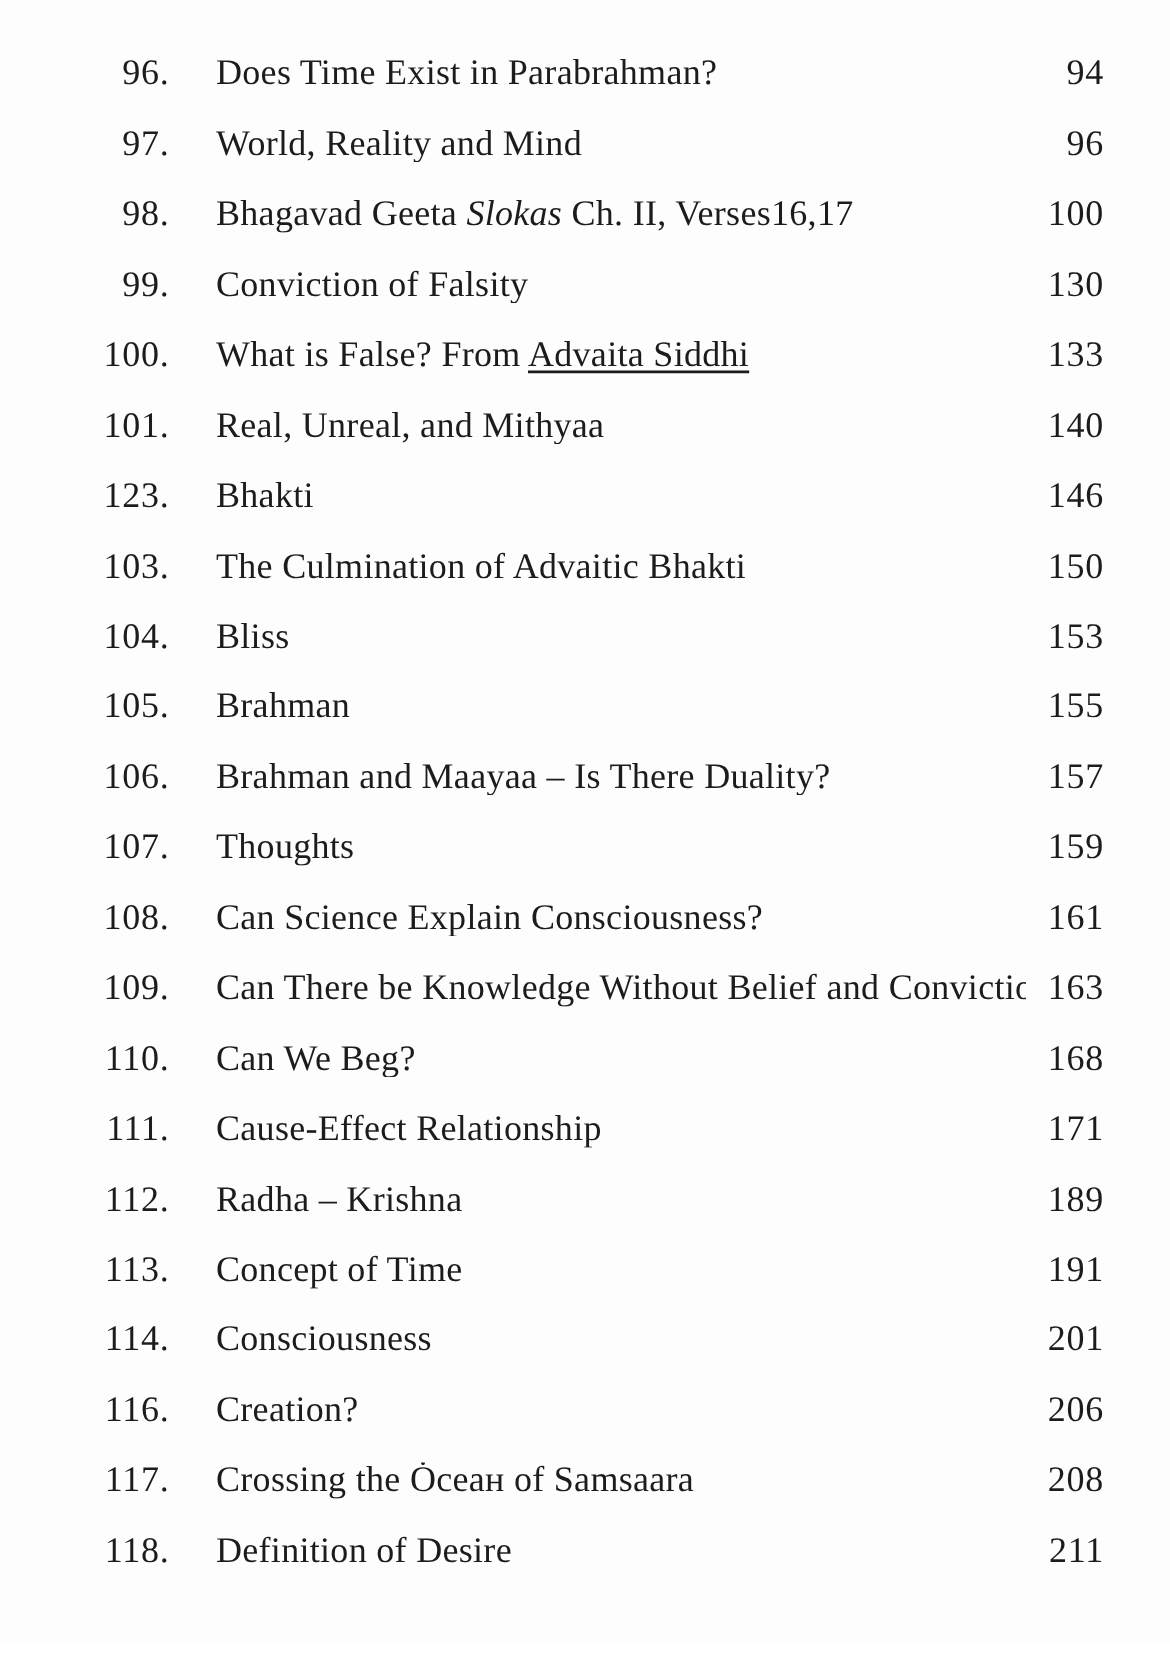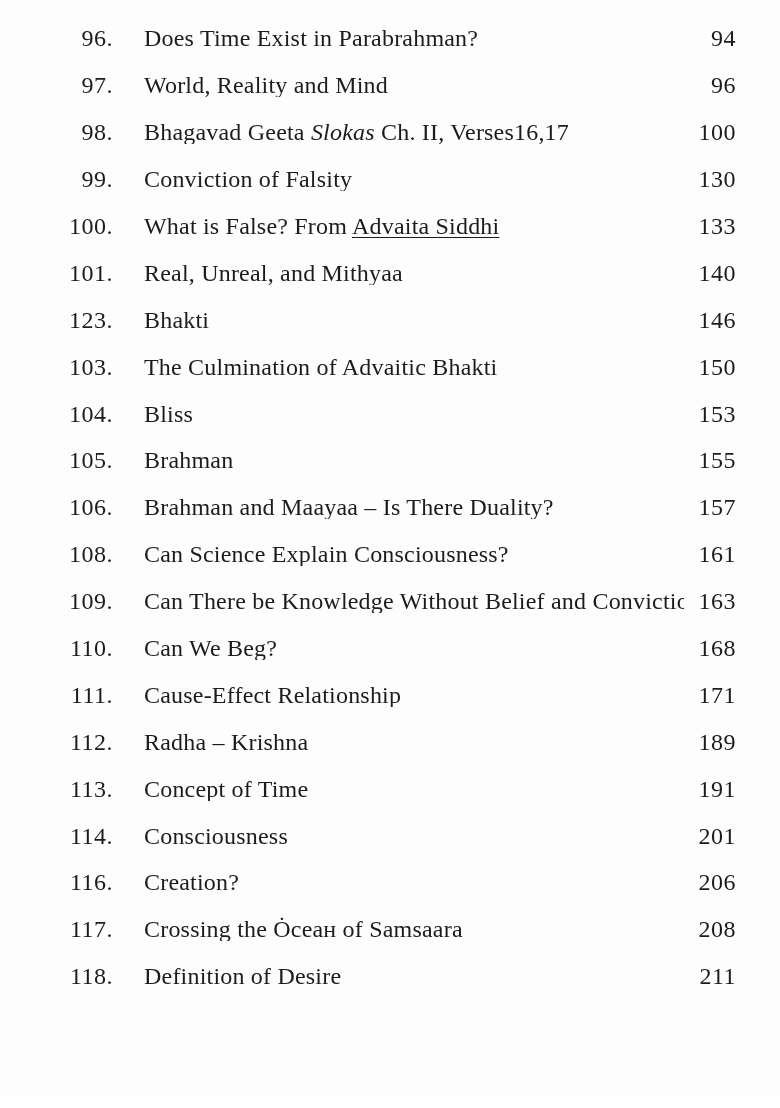--- a/index.html
+++ b/index.html
@@ -9,21 +9,21 @@
   }
   .page {
     position: relative;
     width: 780px;
     height: 1096px;
     background: #fdfdfd;
     font-family: "Liberation Serif", "DejaVu Serif", serif;
     color: #1c1c1c;
     overflow: hidden;
     box-sizing: border-box;
-    padding-top: 15px;
+    padding-top: 26px;
   }
   .toc-list {
     display: block;
   }
   .toc-row {
     display: flex;
     align-items: center;
     height: 46.9px;
     font-size: 24px;
     line-height: 1;
@@ -122,20 +122,25 @@
     <span class="toc-title"><span>Brahman</span></span>
     <span class="toc-page">155</span>
   </div>
 
   <div class="toc-row">
     <span class="toc-num">106.</span>
     <span class="toc-title"><span>Brahman and Maayaa – Is There Duality?</span></span>
     <span class="toc-page">157</span>
   </div>
 
+  <div class="toc-row">
+    <span class="toc-num">107.</span>
+    <span class="toc-title"><span>Thoughts</span></span>
+    <span class="toc-page">159</span>
+  </div>
 
   <div class="toc-row">
     <span class="toc-num">108.</span>
     <span class="toc-title"><span>Can Science Explain Consciousness?</span></span>
     <span class="toc-page">161</span>
   </div>
 
   <div class="toc-row">
     <span class="toc-num">109.</span>
     <span class="toc-title"><span>Can There be Knowledge Without Belief and Conviction?</span></span>

